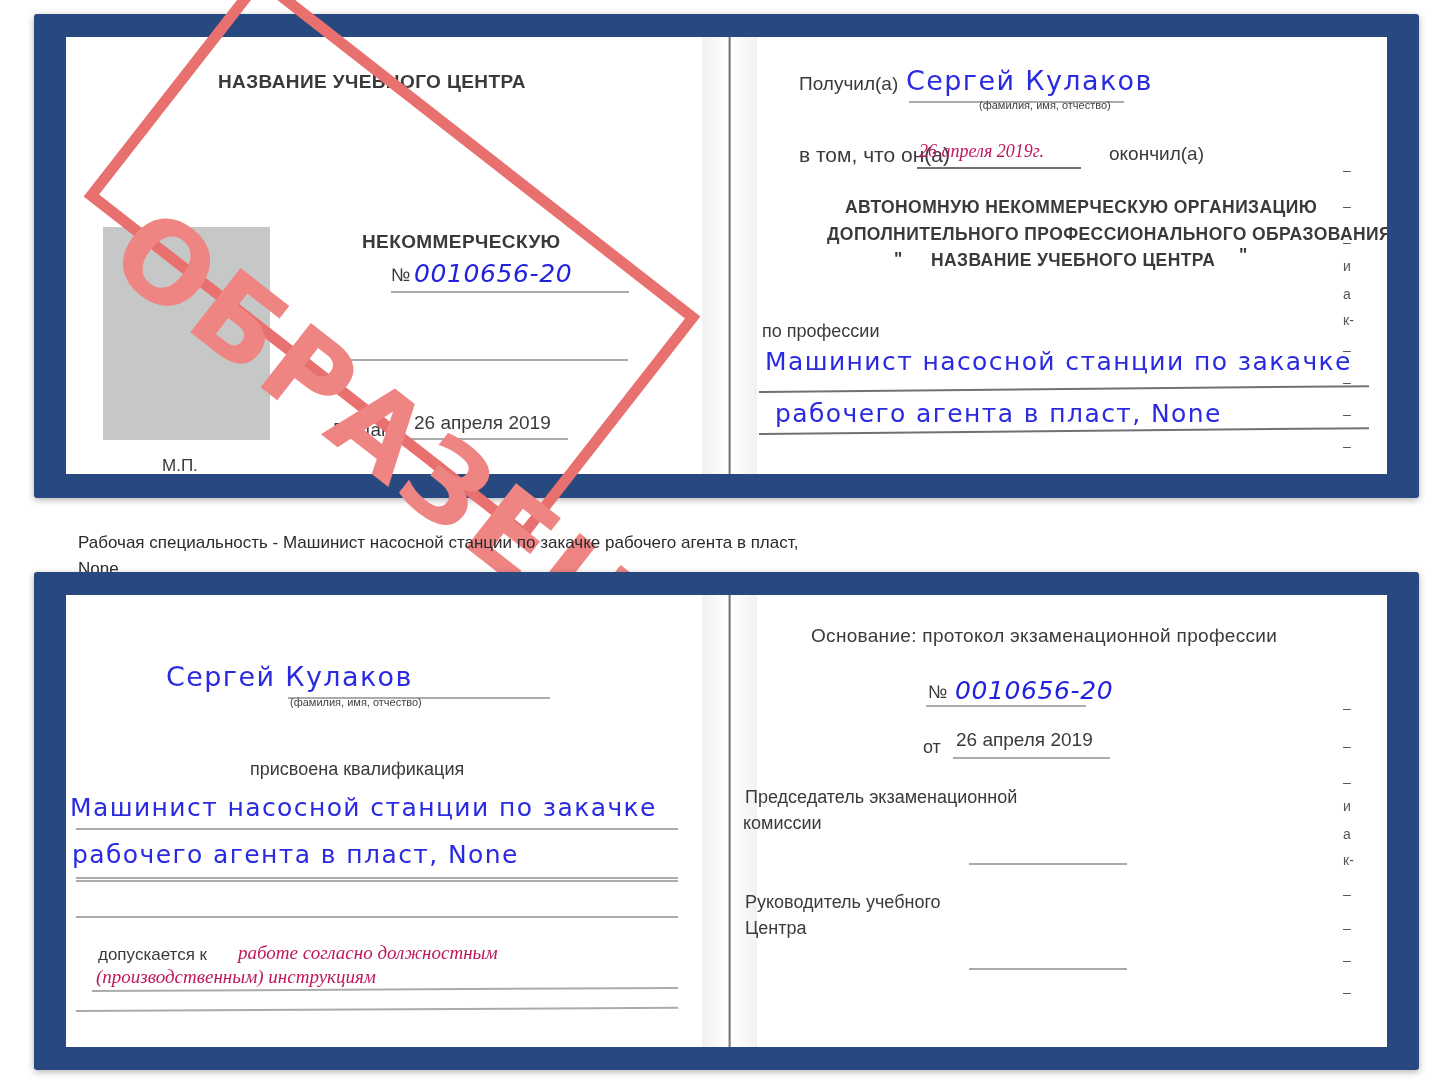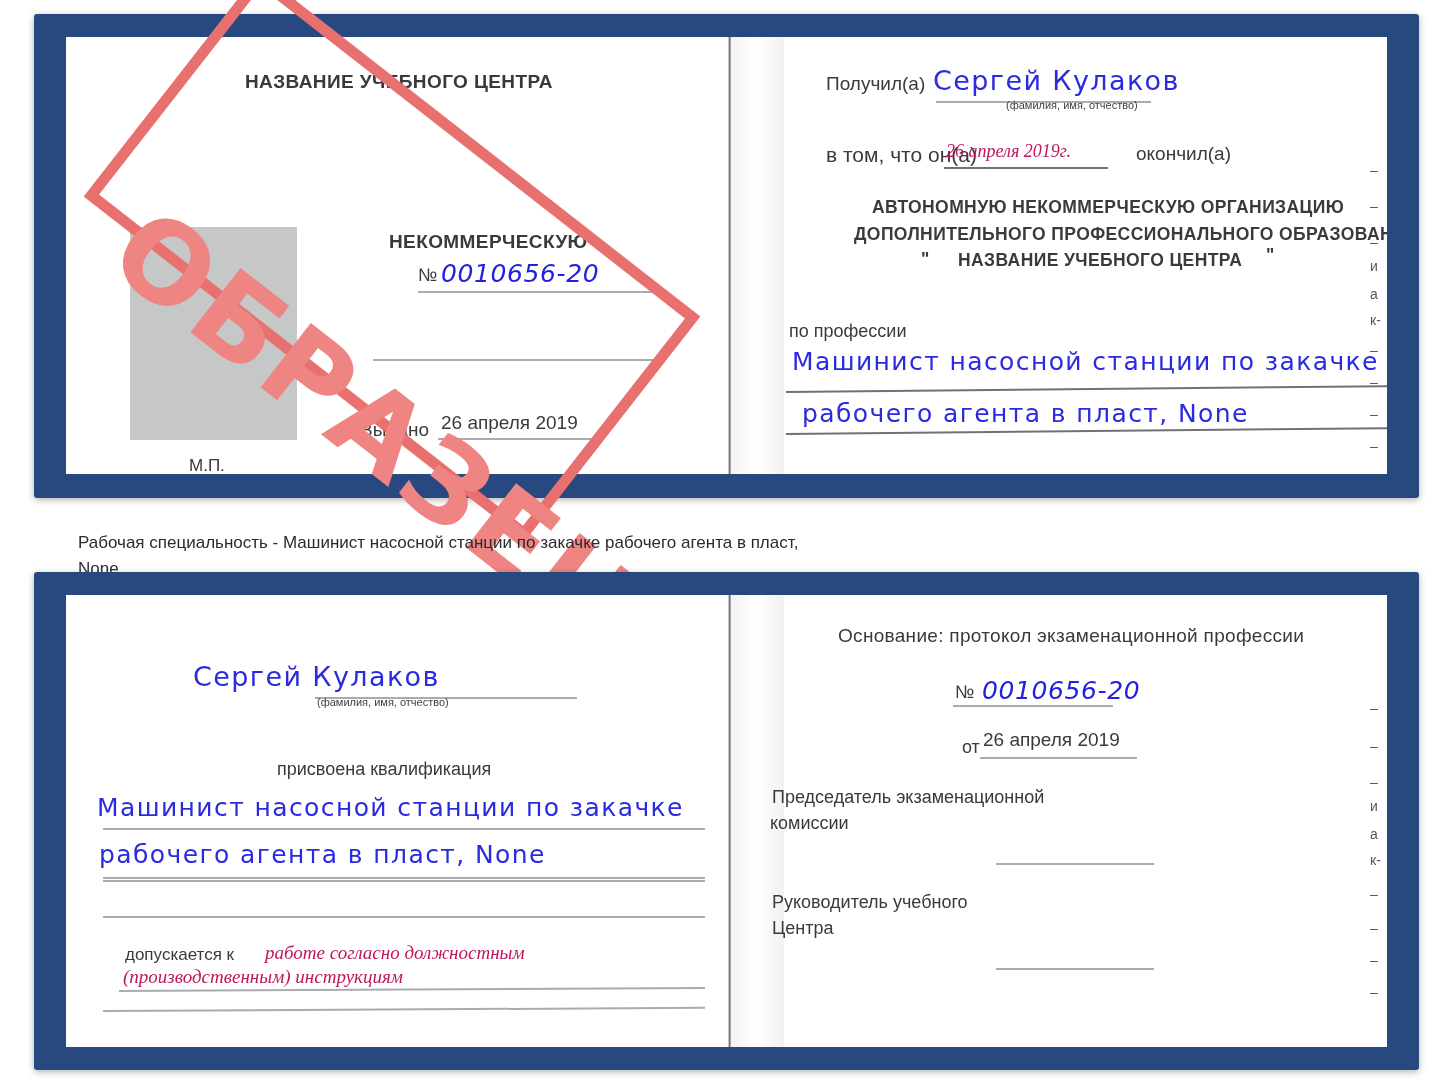--- a/index.html
+++ b/index.html
@@ -24,21 +24,20 @@
   .book-inner{
     position:absolute;
     background:#ffffff;
     overflow:hidden;
   }
   .page{
     position:absolute;
     top:0;bottom:0;
     background:#ffffff;
     overflow:hidden;
-    margin-left:27px;
   }
   .spine{
     position:absolute;
     top:0;bottom:0;
     width:3px;
     background:linear-gradient(90deg,#e9e9ea 0%,#9a9a9d 35%,#6d6d70 55%,#c9c9cb 100%);
   }
   
   .spine-shadow-l{position:absolute;top:0;bottom:0;width:26px;background:linear-gradient(90deg,rgba(0,0,0,0) 0%,rgba(0,0,0,.055) 100%);}
   .spine-shadow-r{position:absolute;top:0;bottom:0;width:26px;background:linear-gradient(90deg,rgba(0,0,0,.055) 0%,rgba(0,0,0,0) 100%);}
@@ -215,21 +214,21 @@
 
   <div class="page" style="left:665px;right:0;">
     <div class="spine-shadow-l" style="left:0;"></div>
 
     <div class="t" style="left:80px;top:30px;font-size:19px;letter-spacing:.3px;">Основание: протокол экзаменационной профессии</div>
 
     <div class="t" style="left:197px;top:87px;font-size:18px;">№</div>
     <div class="t ink" style="left:224px;top:81px;font-size:25px;">0010656-20</div>
     <div class="rule" style="left:195px;top:110px;width:160px;"></div>
 
-    <div class="t" style="left:204px;top:142px;font-size:18px;">от</div>
+    <div class="t" style="left:192px;top:142px;font-size:18px;">от</div>
     <div class="t" style="left:225px;top:134px;font-size:19px;">26 апреля 2019</div>
     <div class="rule" style="left:222px;top:162px;width:157px;"></div>
 
     <div class="t" style="left:14px;top:192px;font-size:18px;">Председатель экзаменационной</div>
     <div class="t" style="left:12px;top:218px;font-size:18px;">комиссии</div>
     <div class="rule" style="left:238px;top:268px;width:158px;"></div>
 
     <div class="t" style="left:14px;top:297px;font-size:18px;">Руководитель учебного</div>
     <div class="t" style="left:14px;top:323px;font-size:18px;">Центра</div>
     <div class="rule" style="left:238px;top:373px;width:158px;"></div>

